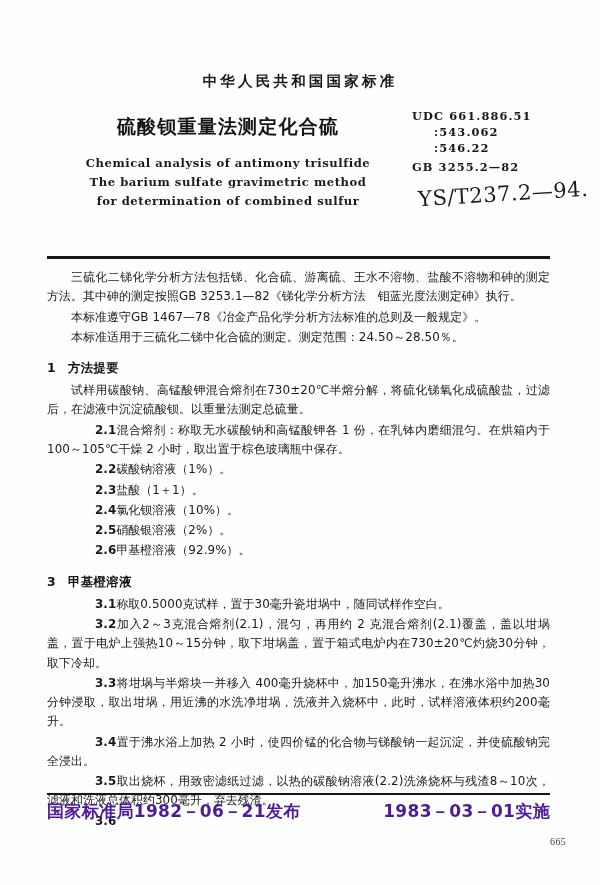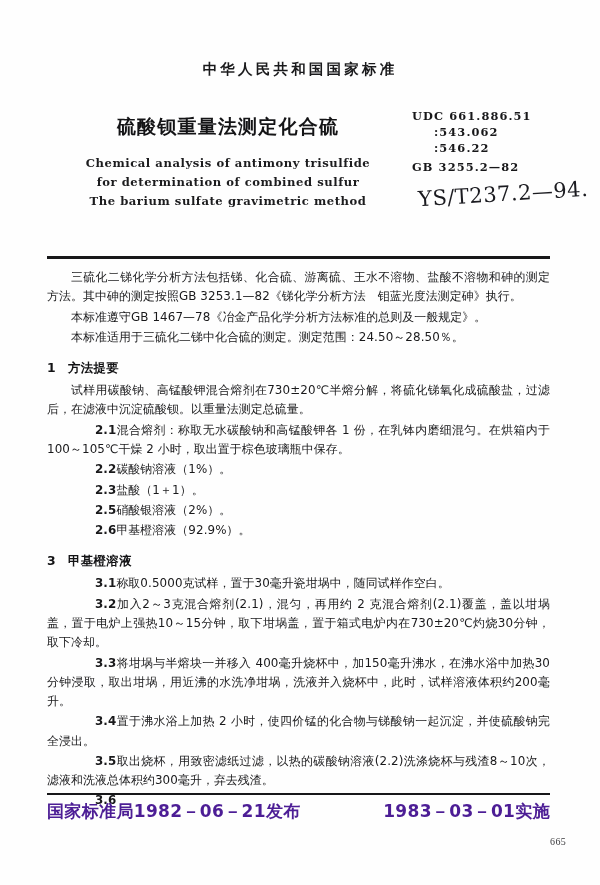--- a/index.html
+++ b/index.html
@@ -19,21 +19,21 @@
     position: absolute;
     left: 0; top: 0;
     width: 600px;
     height: 885px;
     background: #fefefe;
   }
 
   
   .masthead {
     position: absolute;
-    left: 0; top: 60px;
+    left: 0; top: 72px;
     width: 600px;
     text-align: center;
   }
   .masthead-text {
     font-size: 14.5px;
     font-weight: 700;
     letter-spacing: 3.2px;
     color: #1a1a1c;
   }
 
@@ -166,22 +166,22 @@
 <div class="page">
 
   <div class="masthead">
     <div class="masthead-text">中华人民共和国国家标准</div>
   </div>
 
   <div class="title-block">
     <div class="title-cn">硫酸钡重量法测定化合硫</div>
     <div class="title-en">
       <div>Chemical  analysis  of  antimony  trisulfide</div>
+      <div>The  barium  sulfate  gravimetric  method</div>
       <div>for  determination  of  combined  sulfur</div>
-      <div>The  barium  sulfate  gravimetric  method</div>
     </div>
   </div>
 
   <div class="code-block">
     <div class="code-udc">UDC 661.886.51</div>
     <div class="code-sub">:543.062</div>
     <div class="code-sub">:546.22</div>
     <div class="code-gb">GB 3255.2—82</div>
   </div>
 
@@ -196,20 +196,21 @@
     <p class="para indent">本标准适用于三硫化二锑中化合硫的测定。测定范围：24.50～28.50％。</p>
 
     <h2 class="section">
       <span class="sec-num">1</span><span>方法提要</span>
     </h2>
     <p class="para indent">试样用碳酸钠、高锰酸钾混合熔剂在730±20℃半熔分解，将硫化锑氧化成硫酸盐，过滤后，在滤液中沉淀硫酸钡。以重量法测定总硫量。</p>
 
     <p class="para indent"><span class="item-num">2.1</span><span>混合熔剂：称取无水碳酸钠和高锰酸钾各 1 份，在乳钵内磨细混匀。在烘箱内于100～105℃干燥 2 小时，取出置于棕色玻璃瓶中保存。</span></p>
     <p class="para indent"><span class="item-num">2.2</span><span>碳酸钠溶液（1%）。</span></p>
     <p class="para indent"><span class="item-num">2.3</span><span>盐酸（1＋1）。</span></p>
+    <p class="para indent"><span class="item-num">2.4</span><span>氯化钡溶液（10%）。</span></p>
     <p class="para indent"><span class="item-num">2.5</span><span>硝酸银溶液（2%）。</span></p>
     <p class="para indent"><span class="item-num">2.6</span><span>甲基橙溶液（92.9%）。</span></p>
 
     <h2 class="section">
       <span class="sec-num">3</span><span>甲基橙溶液</span>
     </h2>
     <p class="para indent"><span class="item-num">3.1</span><span>称取0.5000克试样，置于30毫升瓷坩埚中，随同试样作空白。</span></p>
     <p class="para indent"><span class="item-num">3.2</span><span>加入2～3克混合熔剂(2.1)，混匀，再用约 2 克混合熔剂(2.1)覆盖，盖以坩埚盖，置于电炉上强热10～15分钟，取下坩埚盖，置于箱式电炉内在730±20℃灼烧30分钟，取下冷却。</span></p>
     <p class="para indent"><span class="item-num">3.3</span><span>将坩埚与半熔块一并移入 400毫升烧杯中，加150毫升沸水，在沸水浴中加热30分钟浸取，取出坩埚，用近沸的水洗净坩埚，洗液并入烧杯中，此时，试样溶液体积约200毫升。</span></p>
     <p class="para indent"><span class="item-num">3.4</span><span>置于沸水浴上加热 2 小时，使四价锰的化合物与锑酸钠一起沉淀，并使硫酸钠完全浸出。</span></p>

